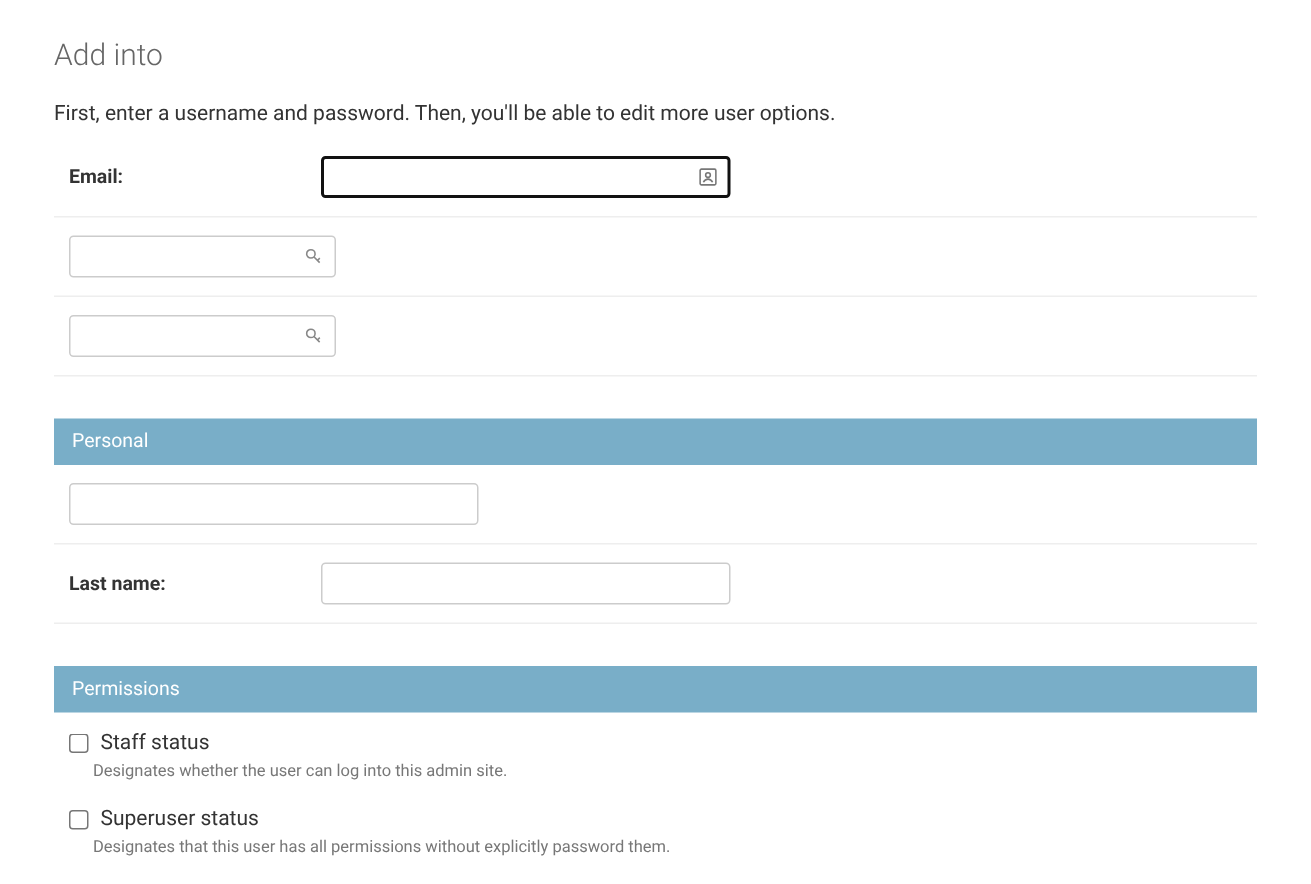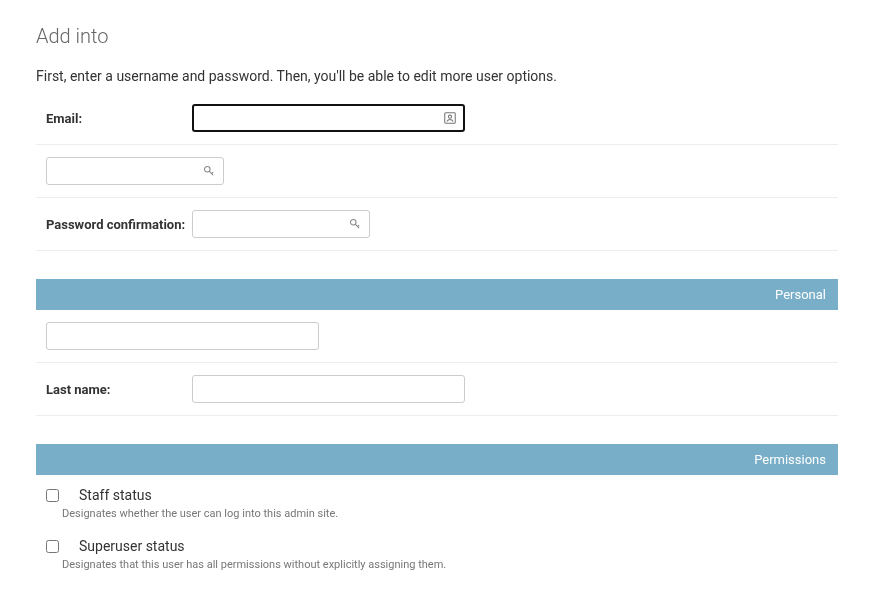--- a/index.html
+++ b/index.html
@@ -21,21 +21,21 @@
       color: #333;
       margin-bottom: 8px;
     }
     .form-row {
       display: flex;
       align-items: center;
       padding: 12px 10px;
       border-bottom: 1px solid #eee;
     }
     .form-row label.field-label {
-      width: 146px;
+      width: 168px;
       font-size: 13px;
       font-weight: 700;
       color: #333;
     }
     .form-row .field-input {
       flex: 0 0 auto;
     }
     input[type="text"], input[type="email"], input[type="password"] {
       height: 28px;
       border: 1px solid #ccc;
@@ -86,29 +86,28 @@
     }
     .section-gap {
       height: 28px;
     }
     .section-header {
       background: #79aec8;
       color: #fff;
       font-size: 13px;
       font-weight: 400;
       padding: 8px 12px;
-      text-align: right;
     }
     .checkbox-row {
       padding: 12px 10px 6px 10px;
     }
     .checkbox-row .cb-line {
       display: flex;
       align-items: center;
-      gap: 20px;
+      gap: 8px;
     }
     .checkbox-row input[type="checkbox"] {
       width: 13px;
       height: 13px;
     }
     .checkbox-row .cb-label {
       font-size: 14px;
       color: #333;
     }
     .help-text {
@@ -152,21 +151,20 @@
         <svg viewBox="0 0 16 16" width="14" height="14" stroke="currentColor" fill="none" stroke-width="1.2">
           <circle cx="6" cy="6" r="3.2"></circle>
           <path d="M8.2 8.2l4.5 4.5M11 11l1.8-1.8"></path>
         </svg>
       </span>
     </span>
   </div>
 </div>
 
 <div class="form-row">
-  <label class="field-label">Password confirmation:</label>
   <div class="field-input">
     <span class="pw-wrapper">
       <input type="password" class="pw-input" value="" style="">
       <span class="key-icon">
         <svg viewBox="0 0 16 16" width="14" height="14" stroke="currentColor" fill="none" stroke-width="1.2">
           <circle cx="6" cy="6" r="3.2"></circle>
           <path d="M8.2 8.2l4.5 4.5M11 11l1.8-1.8"></path>
         </svg>
       </span>
     </span>
@@ -200,14 +198,14 @@
     <span class="cb-label">Staff status</span>
   </div>
   <div class="help-text">Designates whether the user can log into this admin site.</div>
 </div>
 
 <div class="checkbox-row checkbox-group">
   <div class="cb-line">
     <input type="checkbox" style="">
     <span class="cb-label">Superuser status</span>
   </div>
-  <div class="help-text">Designates that this user has all permissions without explicitly assigning them.</div>
+  <div class="help-text">Designates that this user has all permissions without explicitly password them.</div>
 </div>
 
 </body></html>

